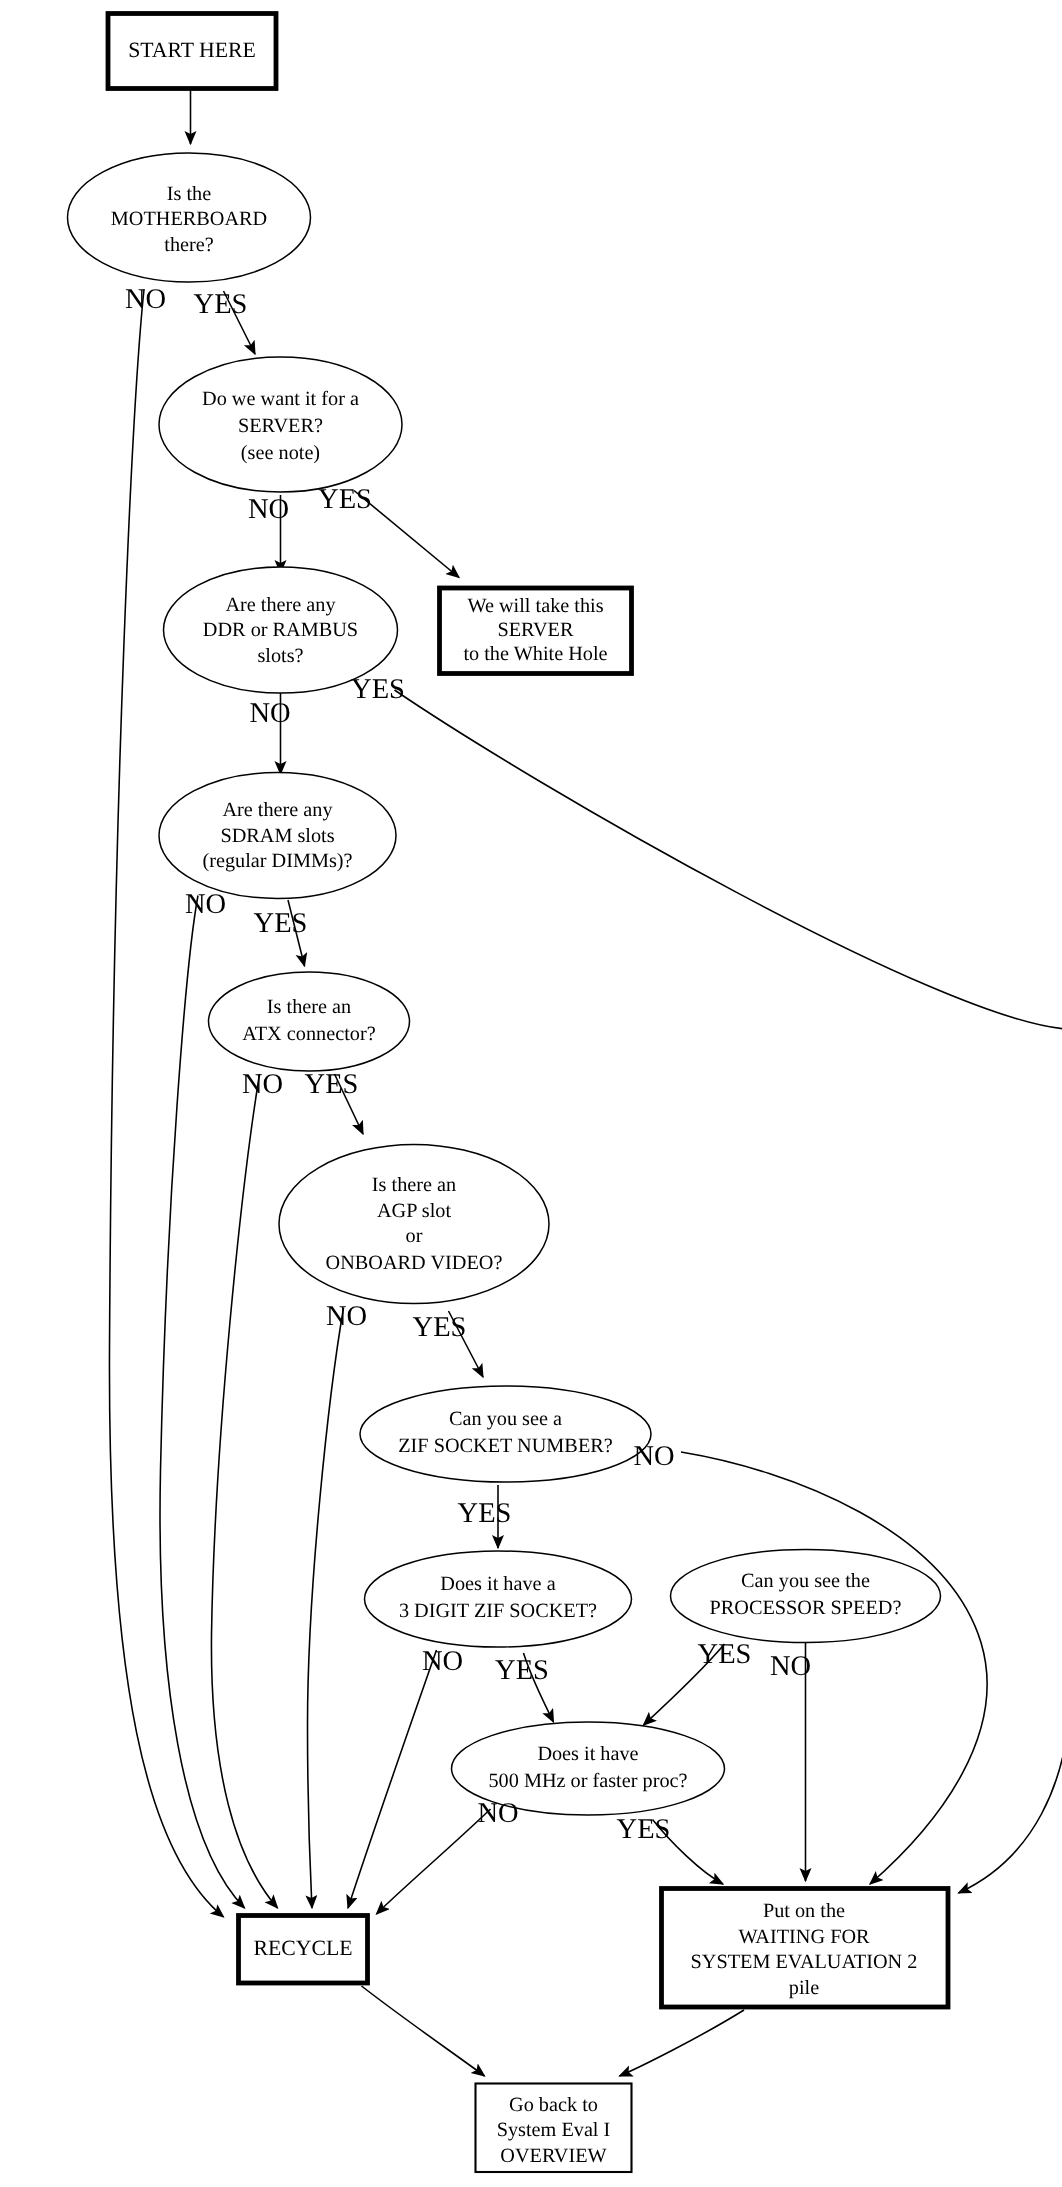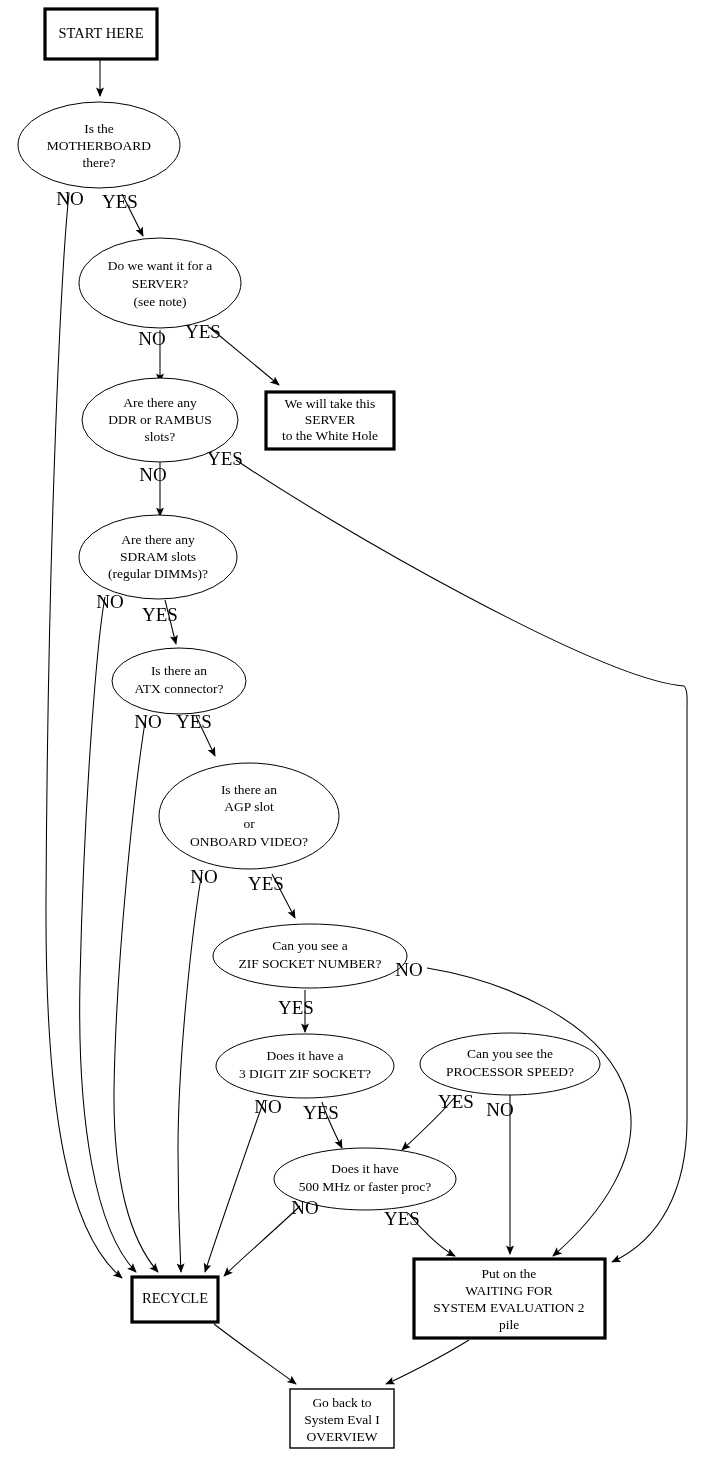--- a/index.html
+++ b/index.html
@@ -10,20 +10,21 @@
   body {
     width: 708px;
     height: 1458px;
     font-family: "Liberation Serif", "DejaVu Serif", serif;
     overflow: hidden;
   }
   #flowchart-root {
     position: relative;
     width: 655px;
     height: 1458px;
+    padding-left: 27px;
   }
   svg.chart-svg {
     display: block;
     width: 708px;
     height: 1458px;
     background: #ffffff;
   }
   .node-shape {
     fill: #ffffff;
     stroke: #000000;

